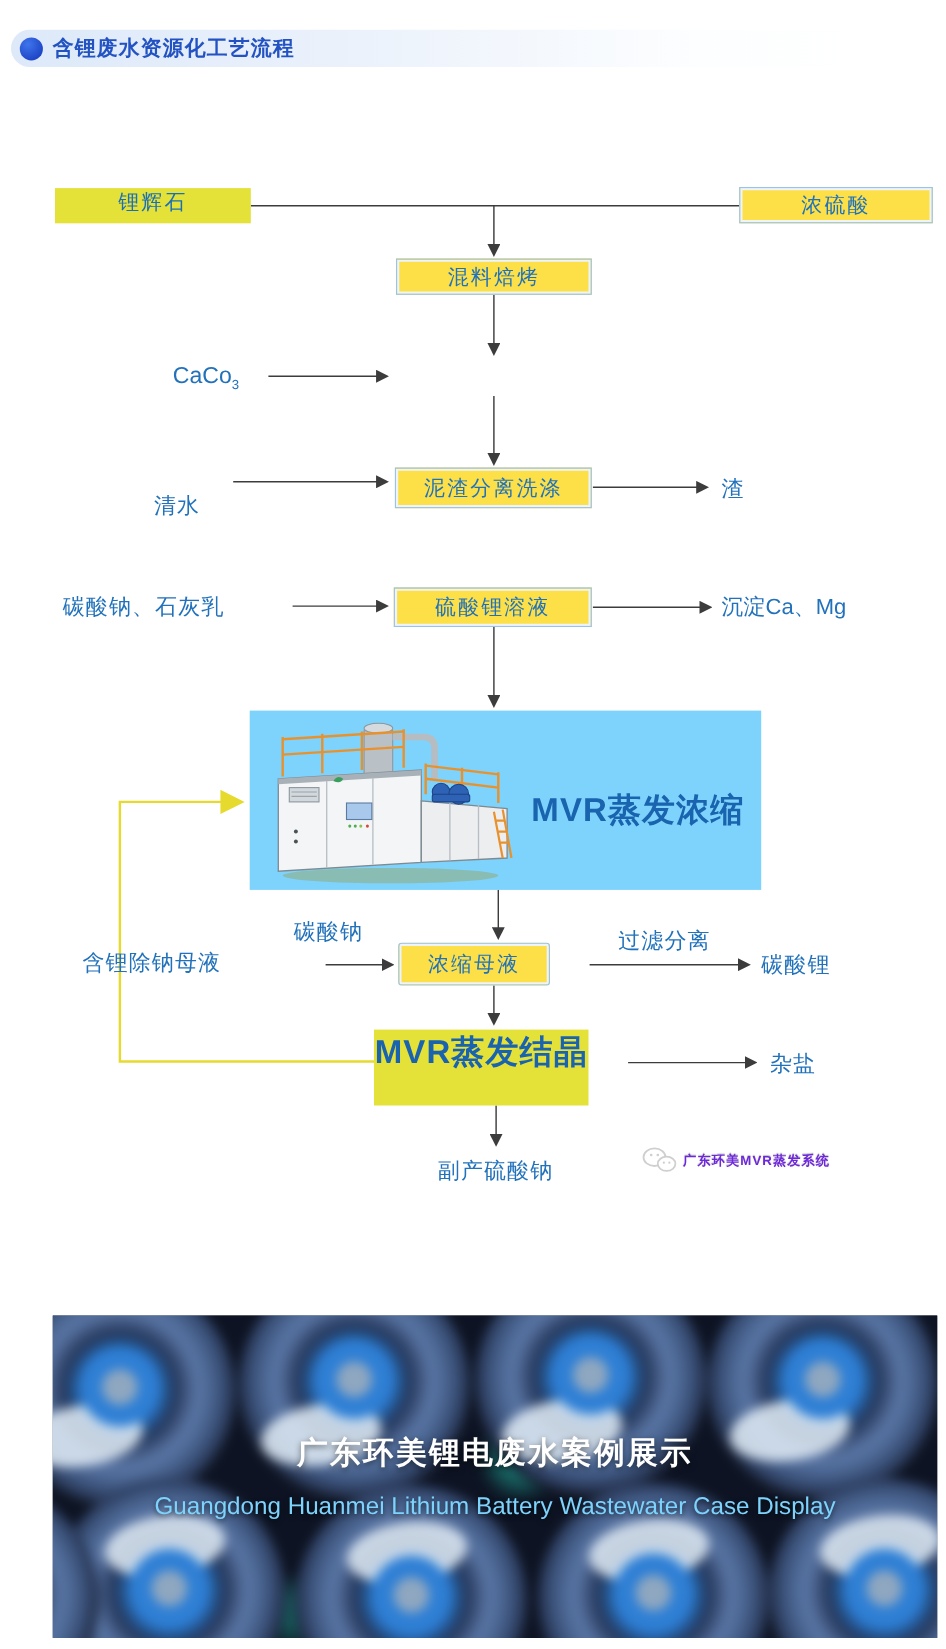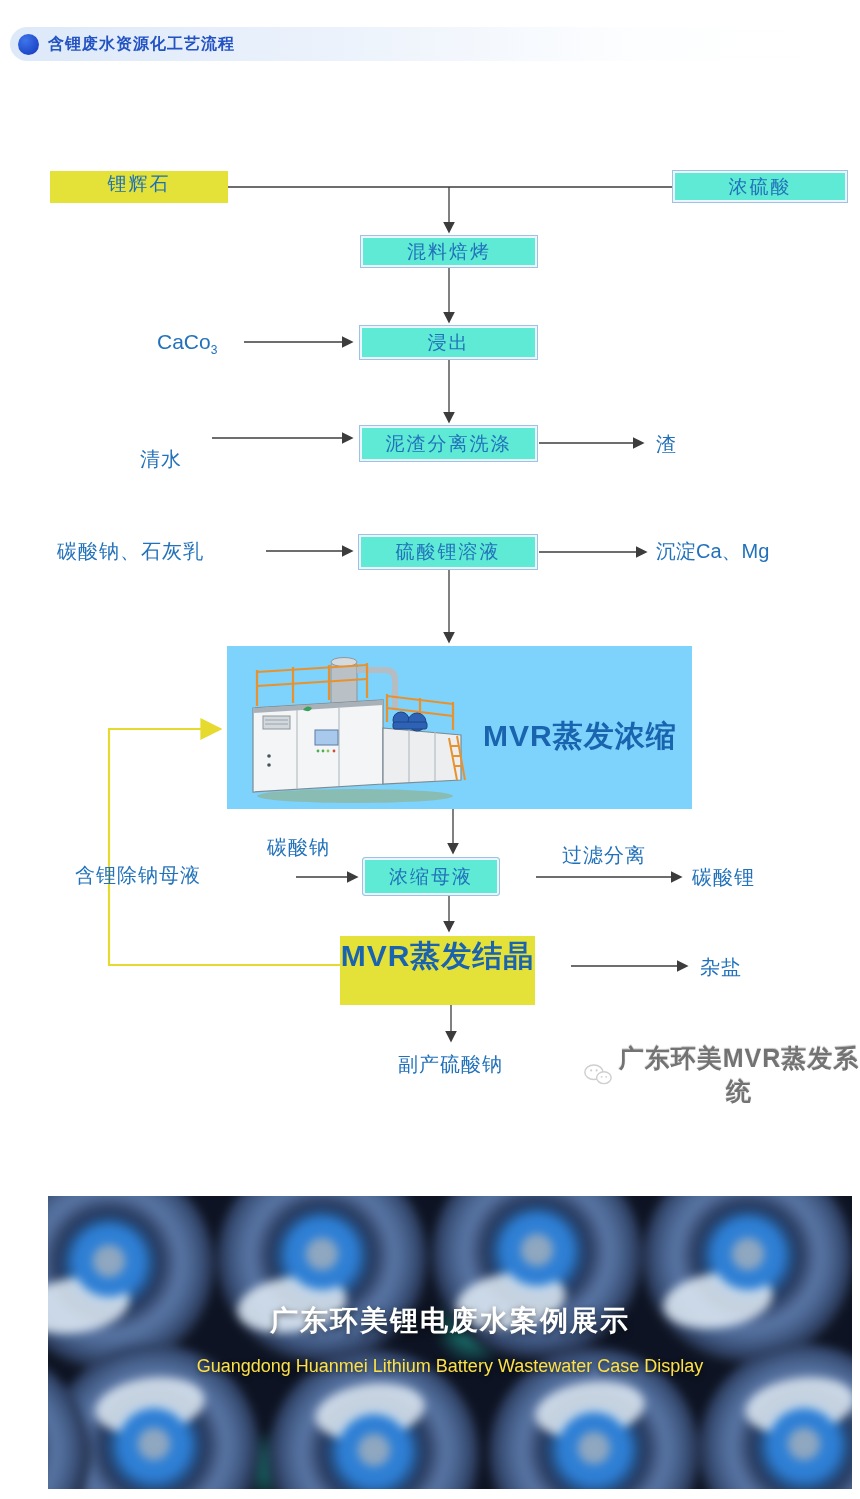--- a/index.html
+++ b/index.html
@@ -5,63 +5,63 @@
   html,body{margin:0;padding:0;background:#ffffff;}
   body{font-family:"Liberation Sans","DejaVu Sans",sans-serif;}
   .page{position:relative;width:860px;height:1499px;background:#ffffff;overflow:hidden;margin:0 auto;}
 
   
   .hdr{position:absolute;left:10px;top:27px;width:840px;height:34px;border-radius:17px;
        background:linear-gradient(90deg,#dde9f9 0%,#eaf1fb 35%,#fdfeff 75%,#ffffff 100%);
        display:flex;align-items:center;}
   .hdr-dot{width:21px;height:21px;border-radius:50%;margin-left:8px;
        background:radial-gradient(circle at 35% 30%,#3f75ec,#1d45c6 75%);}
-  .hdr-title{margin-left:9px;font-size:16px;font-weight:bold;color:#2353c3;letter-spacing:1px;}
-
-  
-  .bluebox{position:absolute;box-sizing:border-box;background:#5eead4;border:1px solid #9cc3e6;
+  .hdr-title{margin-left:9px;font-size:19px;font-weight:bold;color:#2353c3;letter-spacing:1px;}
+
+  
+  .bluebox{position:absolute;box-sizing:border-box;background:#fde047;border:1px solid #9cc3e6;
        box-shadow:0 0 0 2px #eef4fb inset;display:flex;align-items:center;justify-content:center;
        color:#2272bb;font-size:19px;letter-spacing:2px;}
   .yellowbox{position:absolute;box-sizing:border-box;background:#e4e138;display:flex;
        align-items:flex-start;justify-content:center;color:#1a70b8;font-size:19px;letter-spacing:2px;}
   .lbl{position:absolute;color:#2272bb;font-size:20px;white-space:nowrap;letter-spacing:1px;}
   .mvr-text{color:#1a63ae;font-size:30px;font-weight:bold;letter-spacing:1px;}
   sub{font-size:12px;}
 
   
   .wires{position:absolute;left:0;top:0;width:860px;height:1200px;pointer-events:none;}
 
   
   .mvrbig{position:absolute;left:227px;top:646px;width:465px;height:163px;background:#7dd3fc;}
   .mvrbig .mvr-text{position:absolute;left:256px;top:70px;}
   .machine{position:absolute;left:8px;top:4px;}
 
   
   .wm{position:absolute;left:583px;top:1042px;display:flex;align-items:center;gap:4px;
-      color:#737373;font-size:25px;font-weight:bold;letter-spacing:1px;
+      color:#6d28d9;font-size:12px;font-weight:bold;letter-spacing:1px;
       text-shadow:0 1px 1px #ffffff,0 -1px 1px #bdbdbd;text-align:center;}
 
   
   .banner{position:absolute;left:48px;top:1196px;width:804px;height:293px;background:#0d1322;overflow:hidden;}
   .cells{position:absolute;left:-30px;top:-30px;width:900px;height:360px;filter:blur(5px);
       background:
         radial-gradient(circle at 455px 160px, rgba(35,190,170,.55) 0 14px, rgba(35,190,170,0) 40px),
         radial-gradient(circle at 250px 300px, rgba(35,190,170,.4) 0 12px, rgba(35,190,170,0) 36px),
         #0d1322;}
   .cell{position:absolute;width:212px;height:212px;border-radius:50%;
       background:radial-gradient(circle at 50% 48%,
         #2e7fd5 0 20%, #245e9f 26%, #25375a 33%, #5a76a5 46%, #46618c 56%, #2c3c5e 66%, #10151f 72%, #0d1322 100%);}
   .cell .shine{position:absolute;left:22%;top:16%;width:52%;height:26%;border-radius:50%;
       background:rgba(225,235,245,.85);transform:rotate(-8deg);}
   .cell .hub{position:absolute;left:33%;top:30%;width:34%;height:34%;border-radius:50%;
       background:radial-gradient(circle,#8fa7c0 0 30%,#2e7fd5 34% 70%,rgba(46,127,213,0) 72%);}
   .banner-title{position:absolute;left:0;top:106px;width:100%;text-align:center;color:#ffffff;
       font-size:28px;font-weight:bold;letter-spacing:2px;text-shadow:0 2px 6px rgba(0,0,0,.55);}
-  .banner-sub{position:absolute;left:0;top:160px;width:100%;text-align:center;color:#fde047;
-      font-size:18px;font-weight:500;text-shadow:0 2px 5px rgba(0,0,0,.55);}
+  .banner-sub{position:absolute;left:0;top:160px;width:100%;text-align:center;color:#7dd3fc;
+      font-size:22px;font-weight:500;text-shadow:0 2px 5px rgba(0,0,0,.55);}
 </style>
 </head>
 <body>
 
 <div class="page">
 
   <div class="hdr">
     <div class="hdr-dot"></div>
     <div class="hdr-title">含锂废水资源化工艺流程</div>
   </div>
@@ -116,23 +116,20 @@
   <div class="bluebox" style="left:672px;top:170px;width:176px;height:33px;">
     <span>浓硫酸</span>
   </div>
 
   <div class="bluebox" style="left:360px;top:235px;width:178px;height:33px;">
     <span>混料焙烤</span>
   </div>
 
   <div class="lbl" style="left:157px;top:330px;font-size:21px;letter-spacing:0;">
     <span>CaCo</span><sub>3</sub>
-  </div>
-  <div class="bluebox" style="left:359px;top:325px;width:179px;height:35px;">
-    <span>浸出</span>
   </div>
 
   <div class="lbl" style="left:140px;top:446px;"><span>清水</span></div>
   <div class="bluebox" style="left:359px;top:425px;width:179px;height:37px;">
     <span>泥渣分离洗涤</span>
   </div>
   <div class="lbl" style="left:656px;top:431px;"><span>渣</span></div>
 
   <div class="lbl" style="left:57px;top:538px;"><span>碳酸钠、石灰乳</span></div>
   <div class="bluebox" style="left:358px;top:534px;width:180px;height:36px;text-align:center;">

